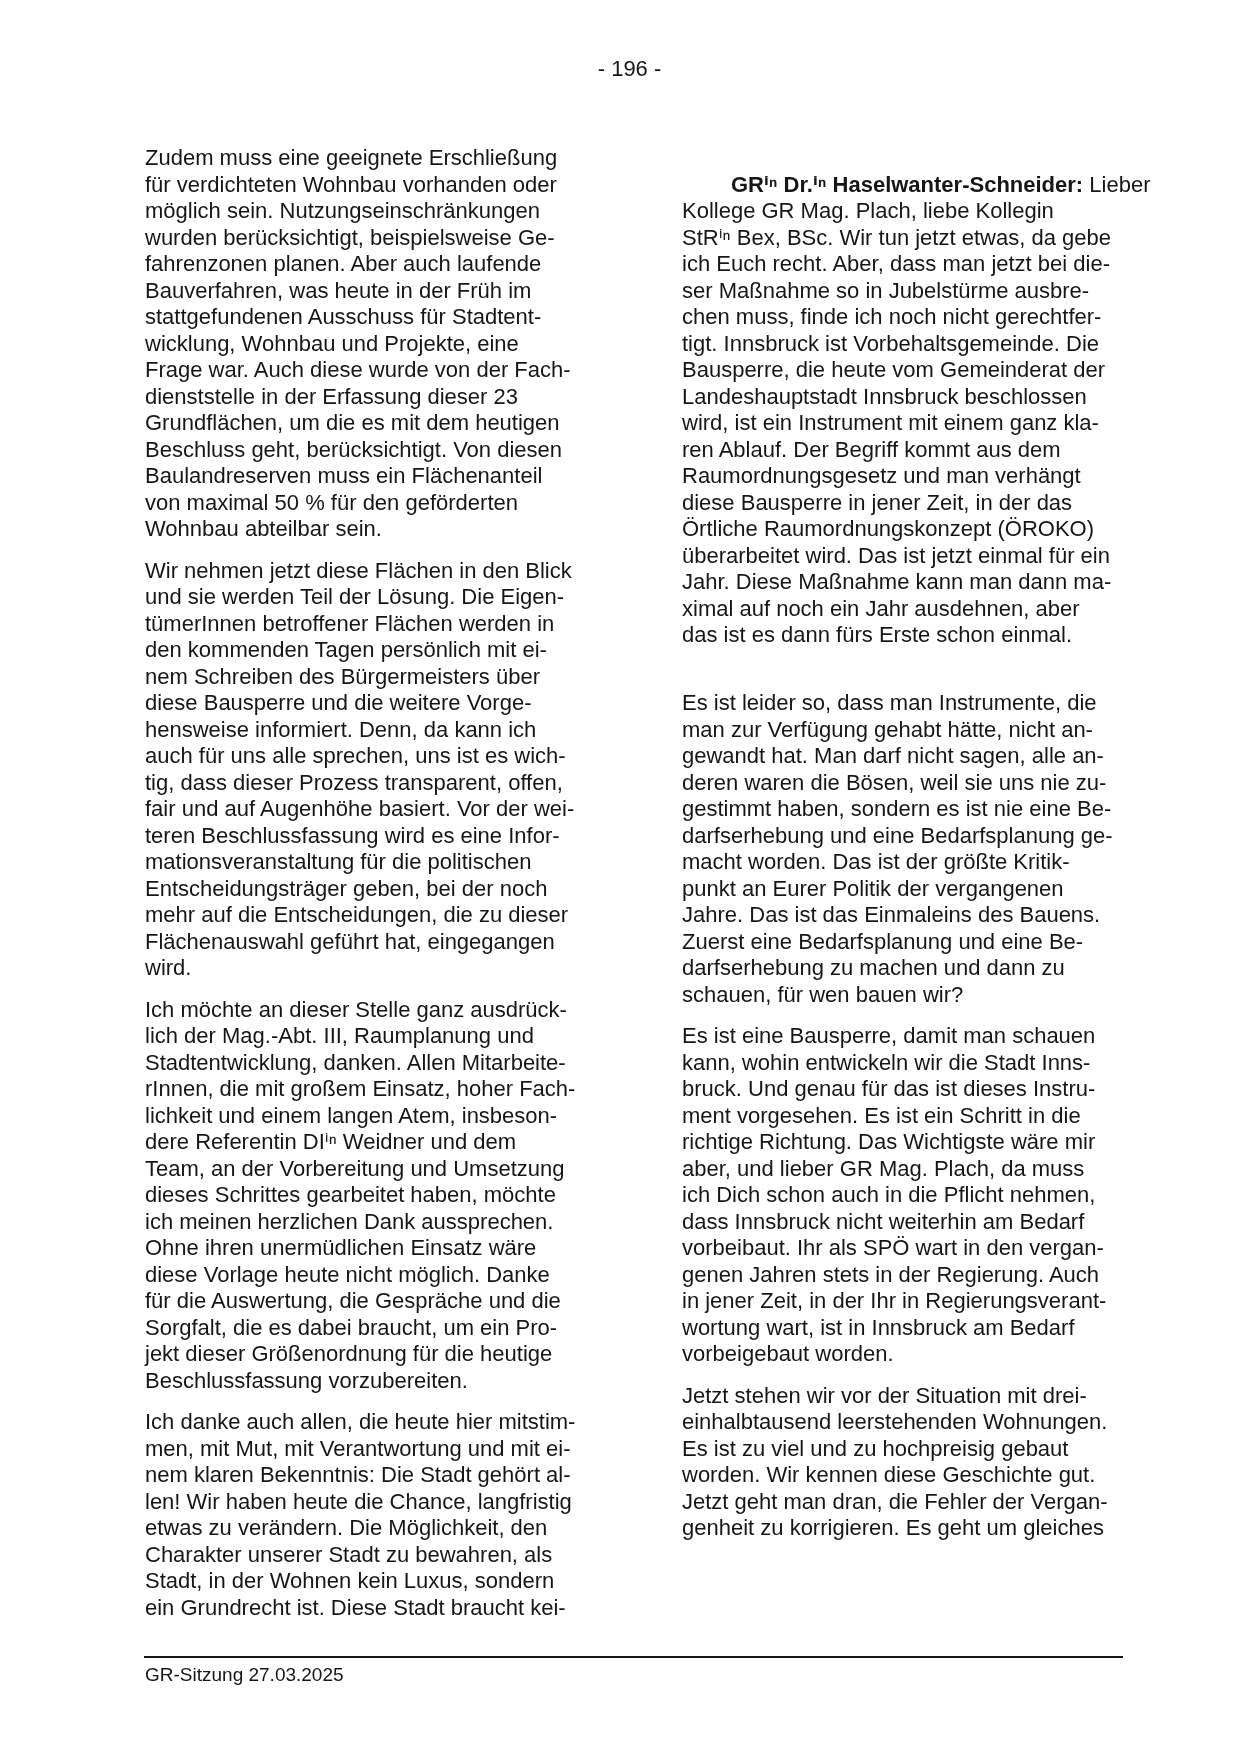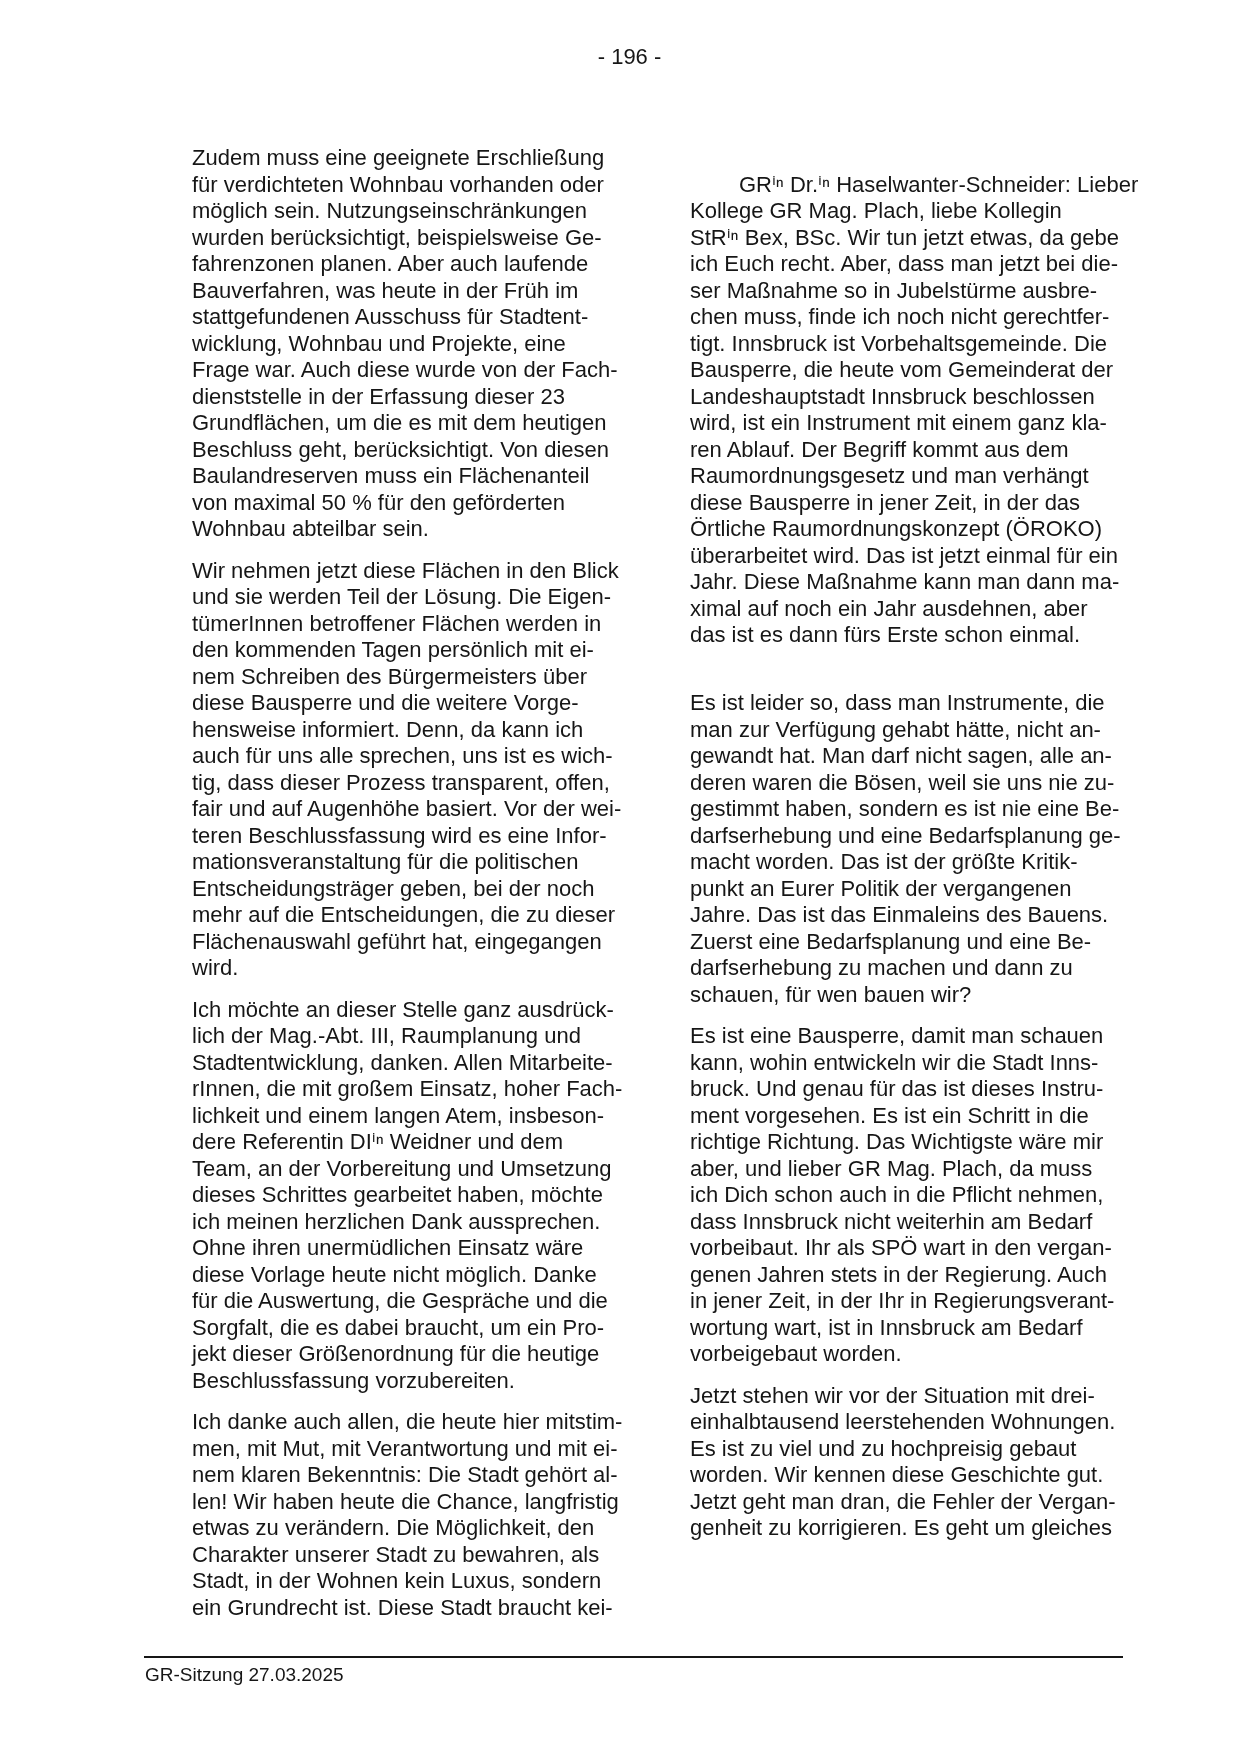--- a/index.html
+++ b/index.html
@@ -12,49 +12,48 @@
     position: relative;
     width: 1241px;
     height: 1754px;
     background: #ffffff;
     font-family: "Liberation Sans", "DejaVu Sans", sans-serif;
     color: #161616;
     overflow: hidden;
   }
   .page-number {
     position: absolute;
-    top: 44px;
+    top: 56px;
     left: 145px;
     width: 969px;
     text-align: center;
     font-size: 22px;
     line-height: 26px;
   }
   .columns {
     position: absolute;
     top: 145px;
     left: 145px;
     width: 969px;
     display: flex;
-    gap: 53px;
-    margin-left: 47px;
+    gap: 92px;
   }
   .column {
     width: 445px;
     flex: 0 0 445px;
   }
   .para {
     margin: 0 0 15px 0;
     font-size: 22px;
     line-height: 26.5px;
     white-space: pre;
     letter-spacing: 0;
   }
   .speaker {
-    font-weight: normal;
+    font-weight: bold;
   }
   .footer-rule {
     position: absolute;
     top: 1656px;
     left: 144px;
     width: 979px;
     height: 2px;
     background: #161616;
   }
   .footer-text {

